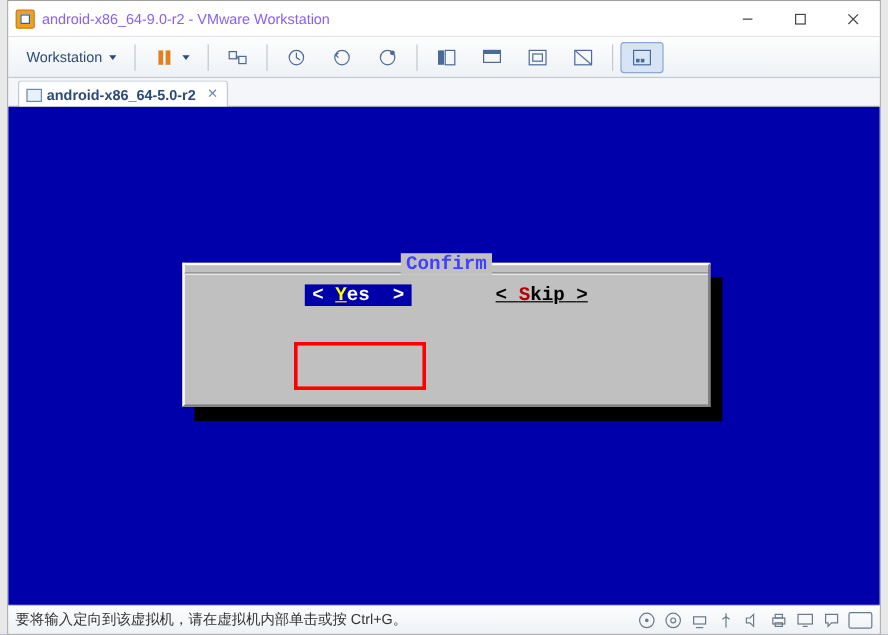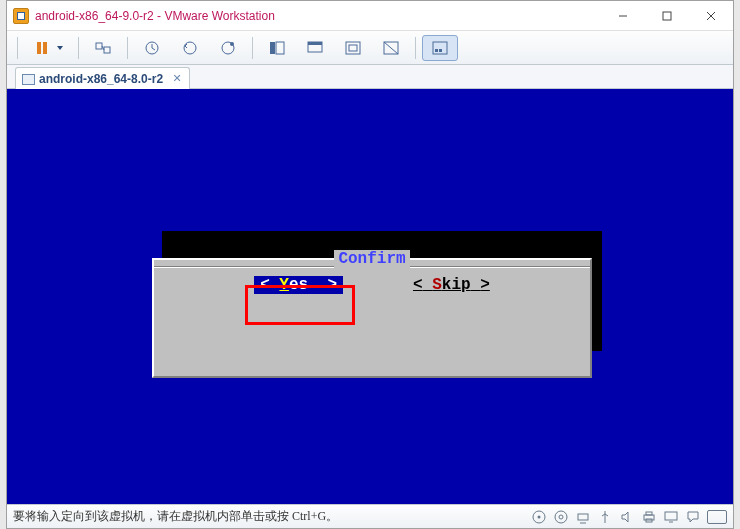--- a/index.html
+++ b/index.html
@@ -43,21 +43,21 @@
     margin-right: 6px;
     position: relative;
   }
   .titlebar .app-icon::after {
     content: "";
     position: absolute;
     left: 3px; top: 3px; right: 3px; bottom: 3px;
     background: #fff;
     border: 1px solid #3060a0;
   }
-  .titlebar .title { color: #be185d; flex: 1; }
+  .titlebar .title { color: #8b5cf6; flex: 1; }
   .winbtns { display: flex; }
   .winbtn {
     width: 44px; height: 28px;
     display: flex; align-items: center; justify-content: center;
     color: #444;
   }
   .winbtn svg { width: 10px; height: 10px; }
 
   
   .toolbar {
@@ -223,21 +223,20 @@
   
   .statusbar {
     height: 24px;
     background: linear-gradient(#fdfdfd,#eef2f6);
     border-top: 1px solid #c0c8d0;
     display: flex;
     align-items: center;
     padding: 0 6px;
     font-size: 12px;
     color: #333;
-    font-family: Liberation Serif, serif;
   }
   .statusbar .status-text { flex: 1; }
   .status-icons { display: flex; gap: 6px; align-items: center; }
   .sicon {
     width: 16px; height: 16px;
     display: flex; align-items: center; justify-content: center;
     color: #6a7a8a;
   }
   .sicon svg { width: 14px; height: 14px; }
   .sicon-box {
@@ -268,20 +267,24 @@
       <div class="winbtn close">
         <svg viewBox="0 0 10 10">
             <line x1="1" y1="1" x2="9" y2="9" stroke="currentColor" stroke-width="1"></line>
             <line x1="9" y1="1" x2="1" y2="9" stroke="currentColor" stroke-width="1"></line>
           </svg>
       </div>
     </div>
   </div>
 
   <div class="toolbar">
+    <div class="tb-btn">
+      <span>Workstation</span>
+      <span class="caret"></span>
+    </div>
     <div class="tb-sep"></div>
     <div class="tb-btn">
       <span class="tb-icon orange">
         <svg viewBox="0 0 16 16">
             <rect x="3" y="2" width="4" height="12" fill="currentColor"></rect>
             <rect x="9" y="2" width="4" height="12" fill="currentColor"></rect>
           </svg>
       </span>
       <span class="caret"></span>
     </div>
@@ -361,28 +364,28 @@
             <rect x="3" y="9" width="3" height="3" fill="currentColor"></rect>
             <rect x="7" y="9" width="3" height="3" fill="currentColor"></rect>
           </svg>
       </span>
     </div>
   </div>
 
   <div class="tabstrip">
     <div class="vmtab">
       <span class="tab-icon"></span>
-      <span class="tab-label">android-x86_64-8.0-r2</span>
+      <span class="tab-label">android-x86_64-5.0-r2</span>
       <span class="tab-close">✕</span>
     </div>
   </div>
 
   <div class="vmarea">
     <div class="tui-shadow" style="left:155px; top:142px; width:440px; height:120px;"></div>
-    <div class="tui" style="left:145px; top:130px; width:440px; height:120px;margin-top:39px;">
+    <div class="tui" style="left:145px; top:130px; width:440px; height:120px;">
       <div class="tui-title">
         <span>Confirm</span>
       </div>
       <div class="tui-hr"></div>
       <div class="tui-btnrow">
         <span class="tui-button sel">
           <span>&lt;</span>&nbsp;<span class="hot">Y</span><span>es</span>&nbsp;&nbsp;<span>&gt;</span>
         </span>
         <span class="tui-button plain">
           <span>&lt;</span> <span class="hot">S</span><span>kip</span> <span>&gt;</span>

